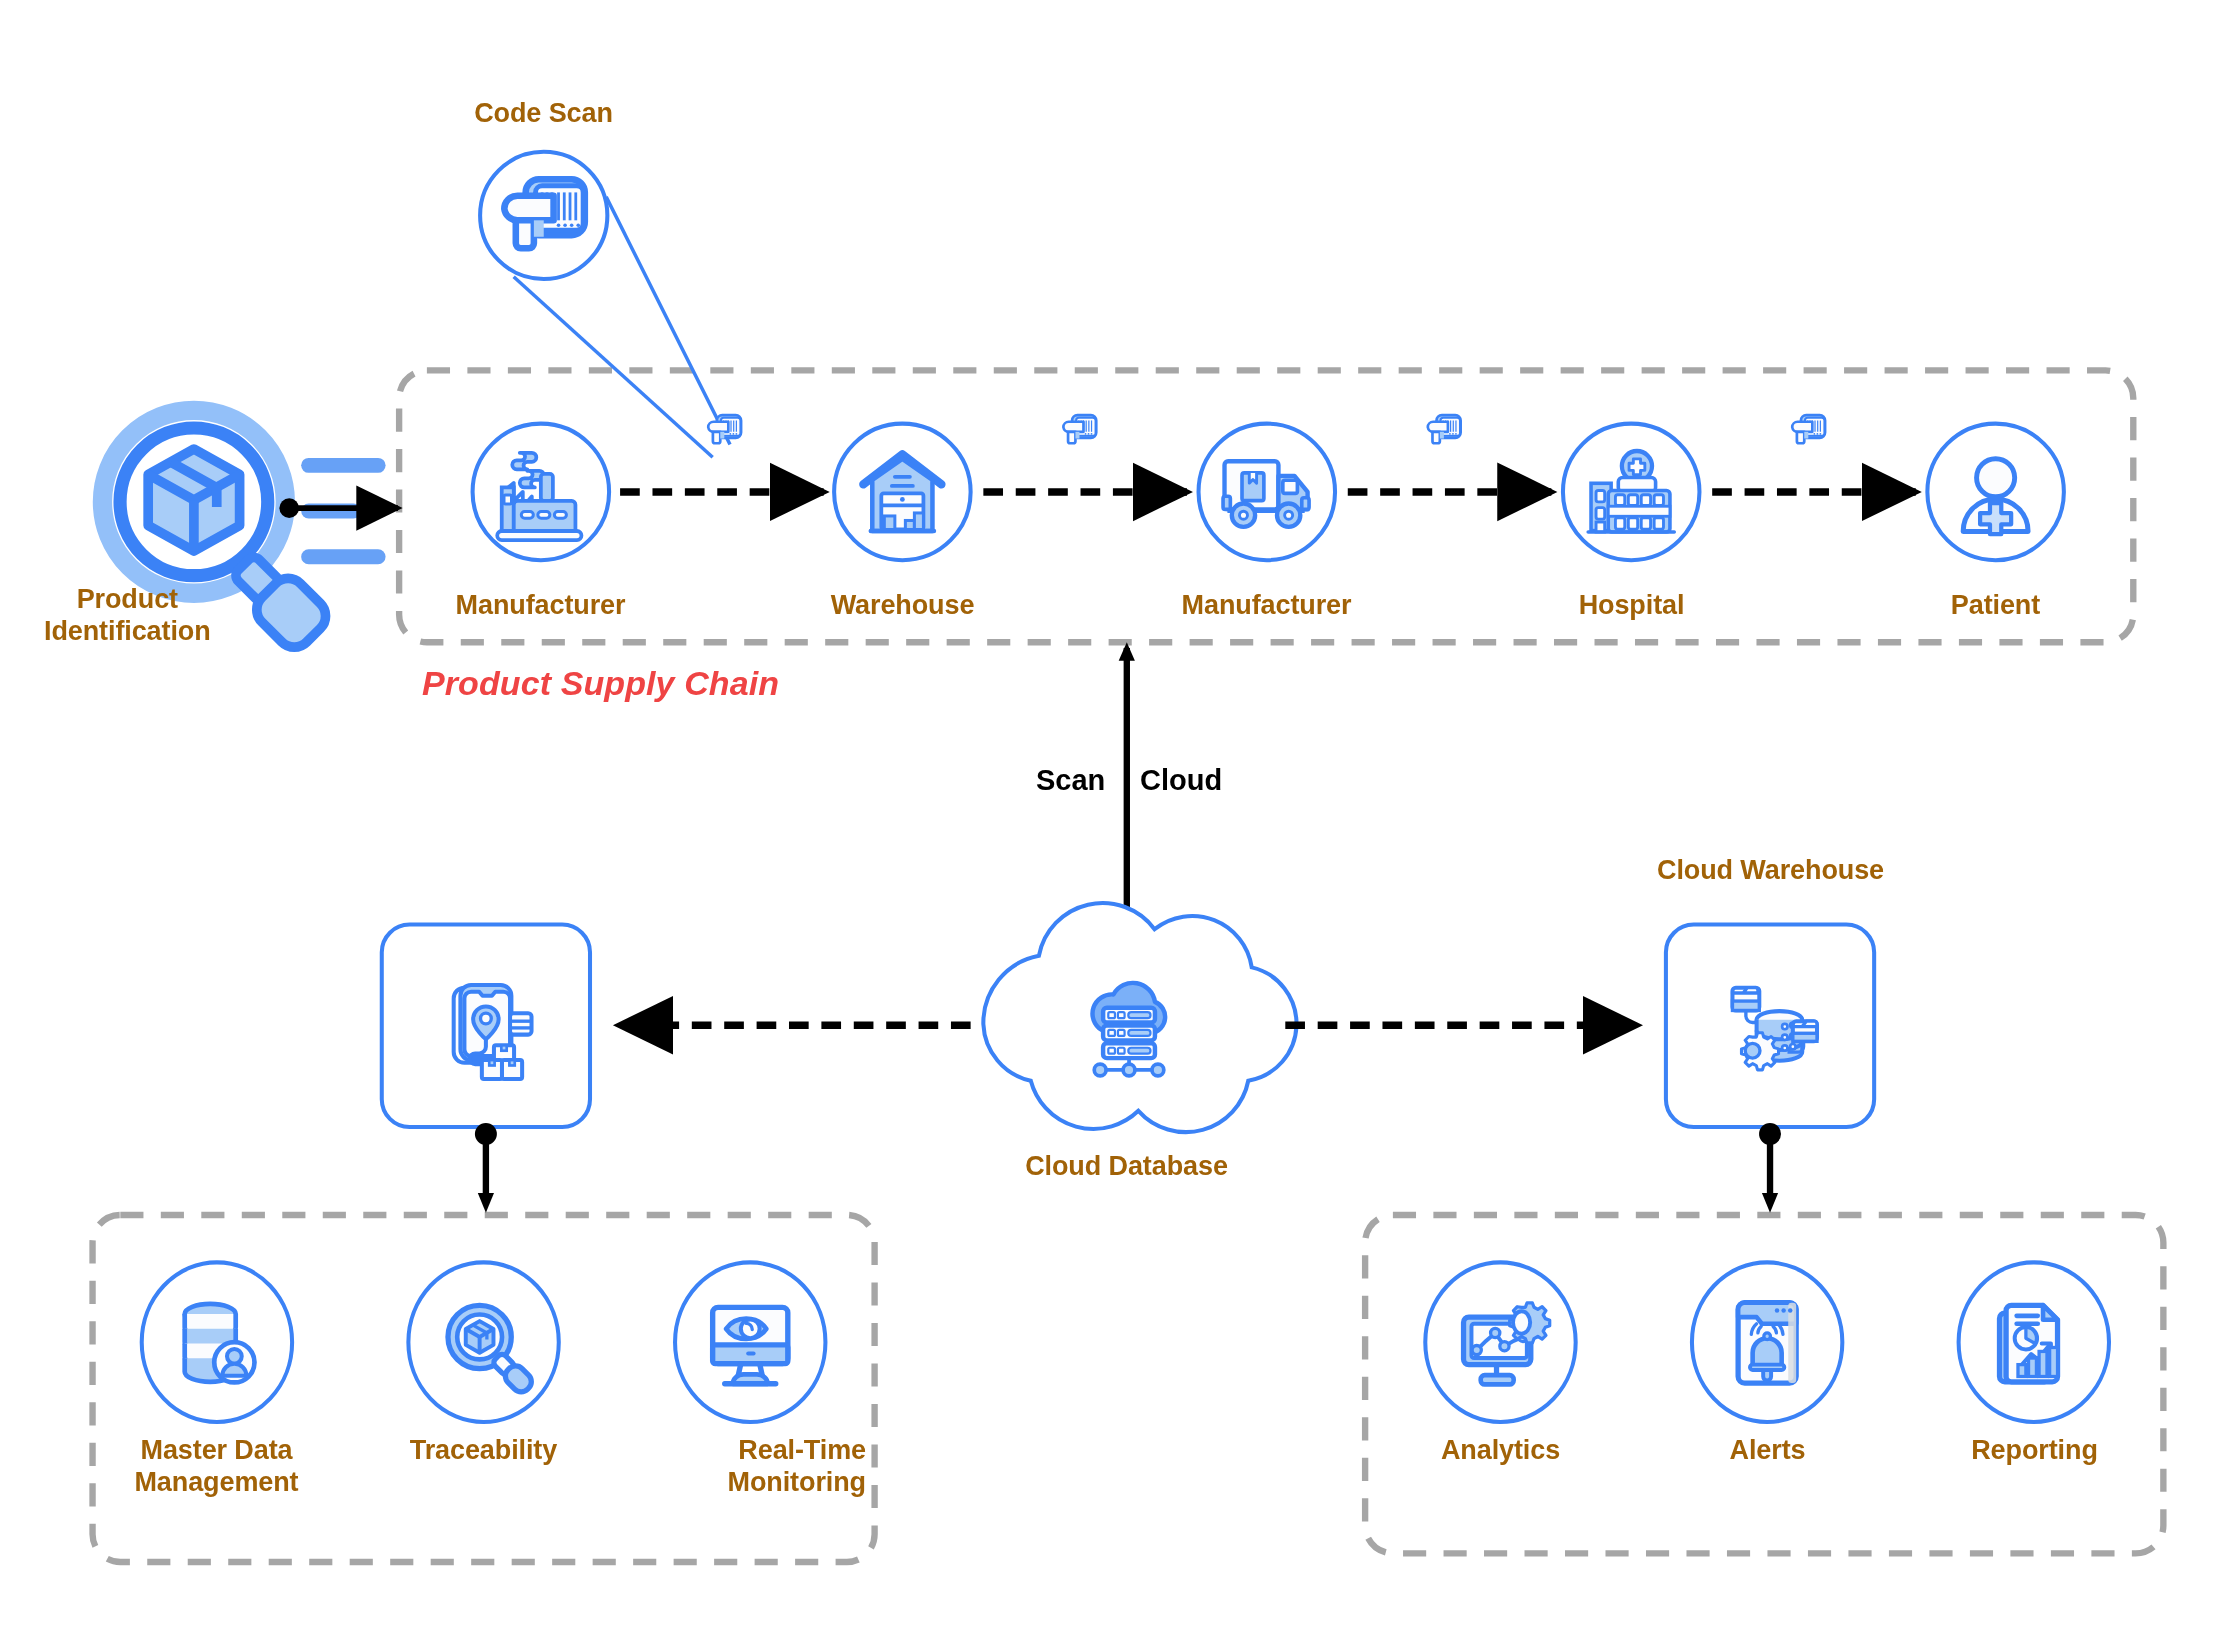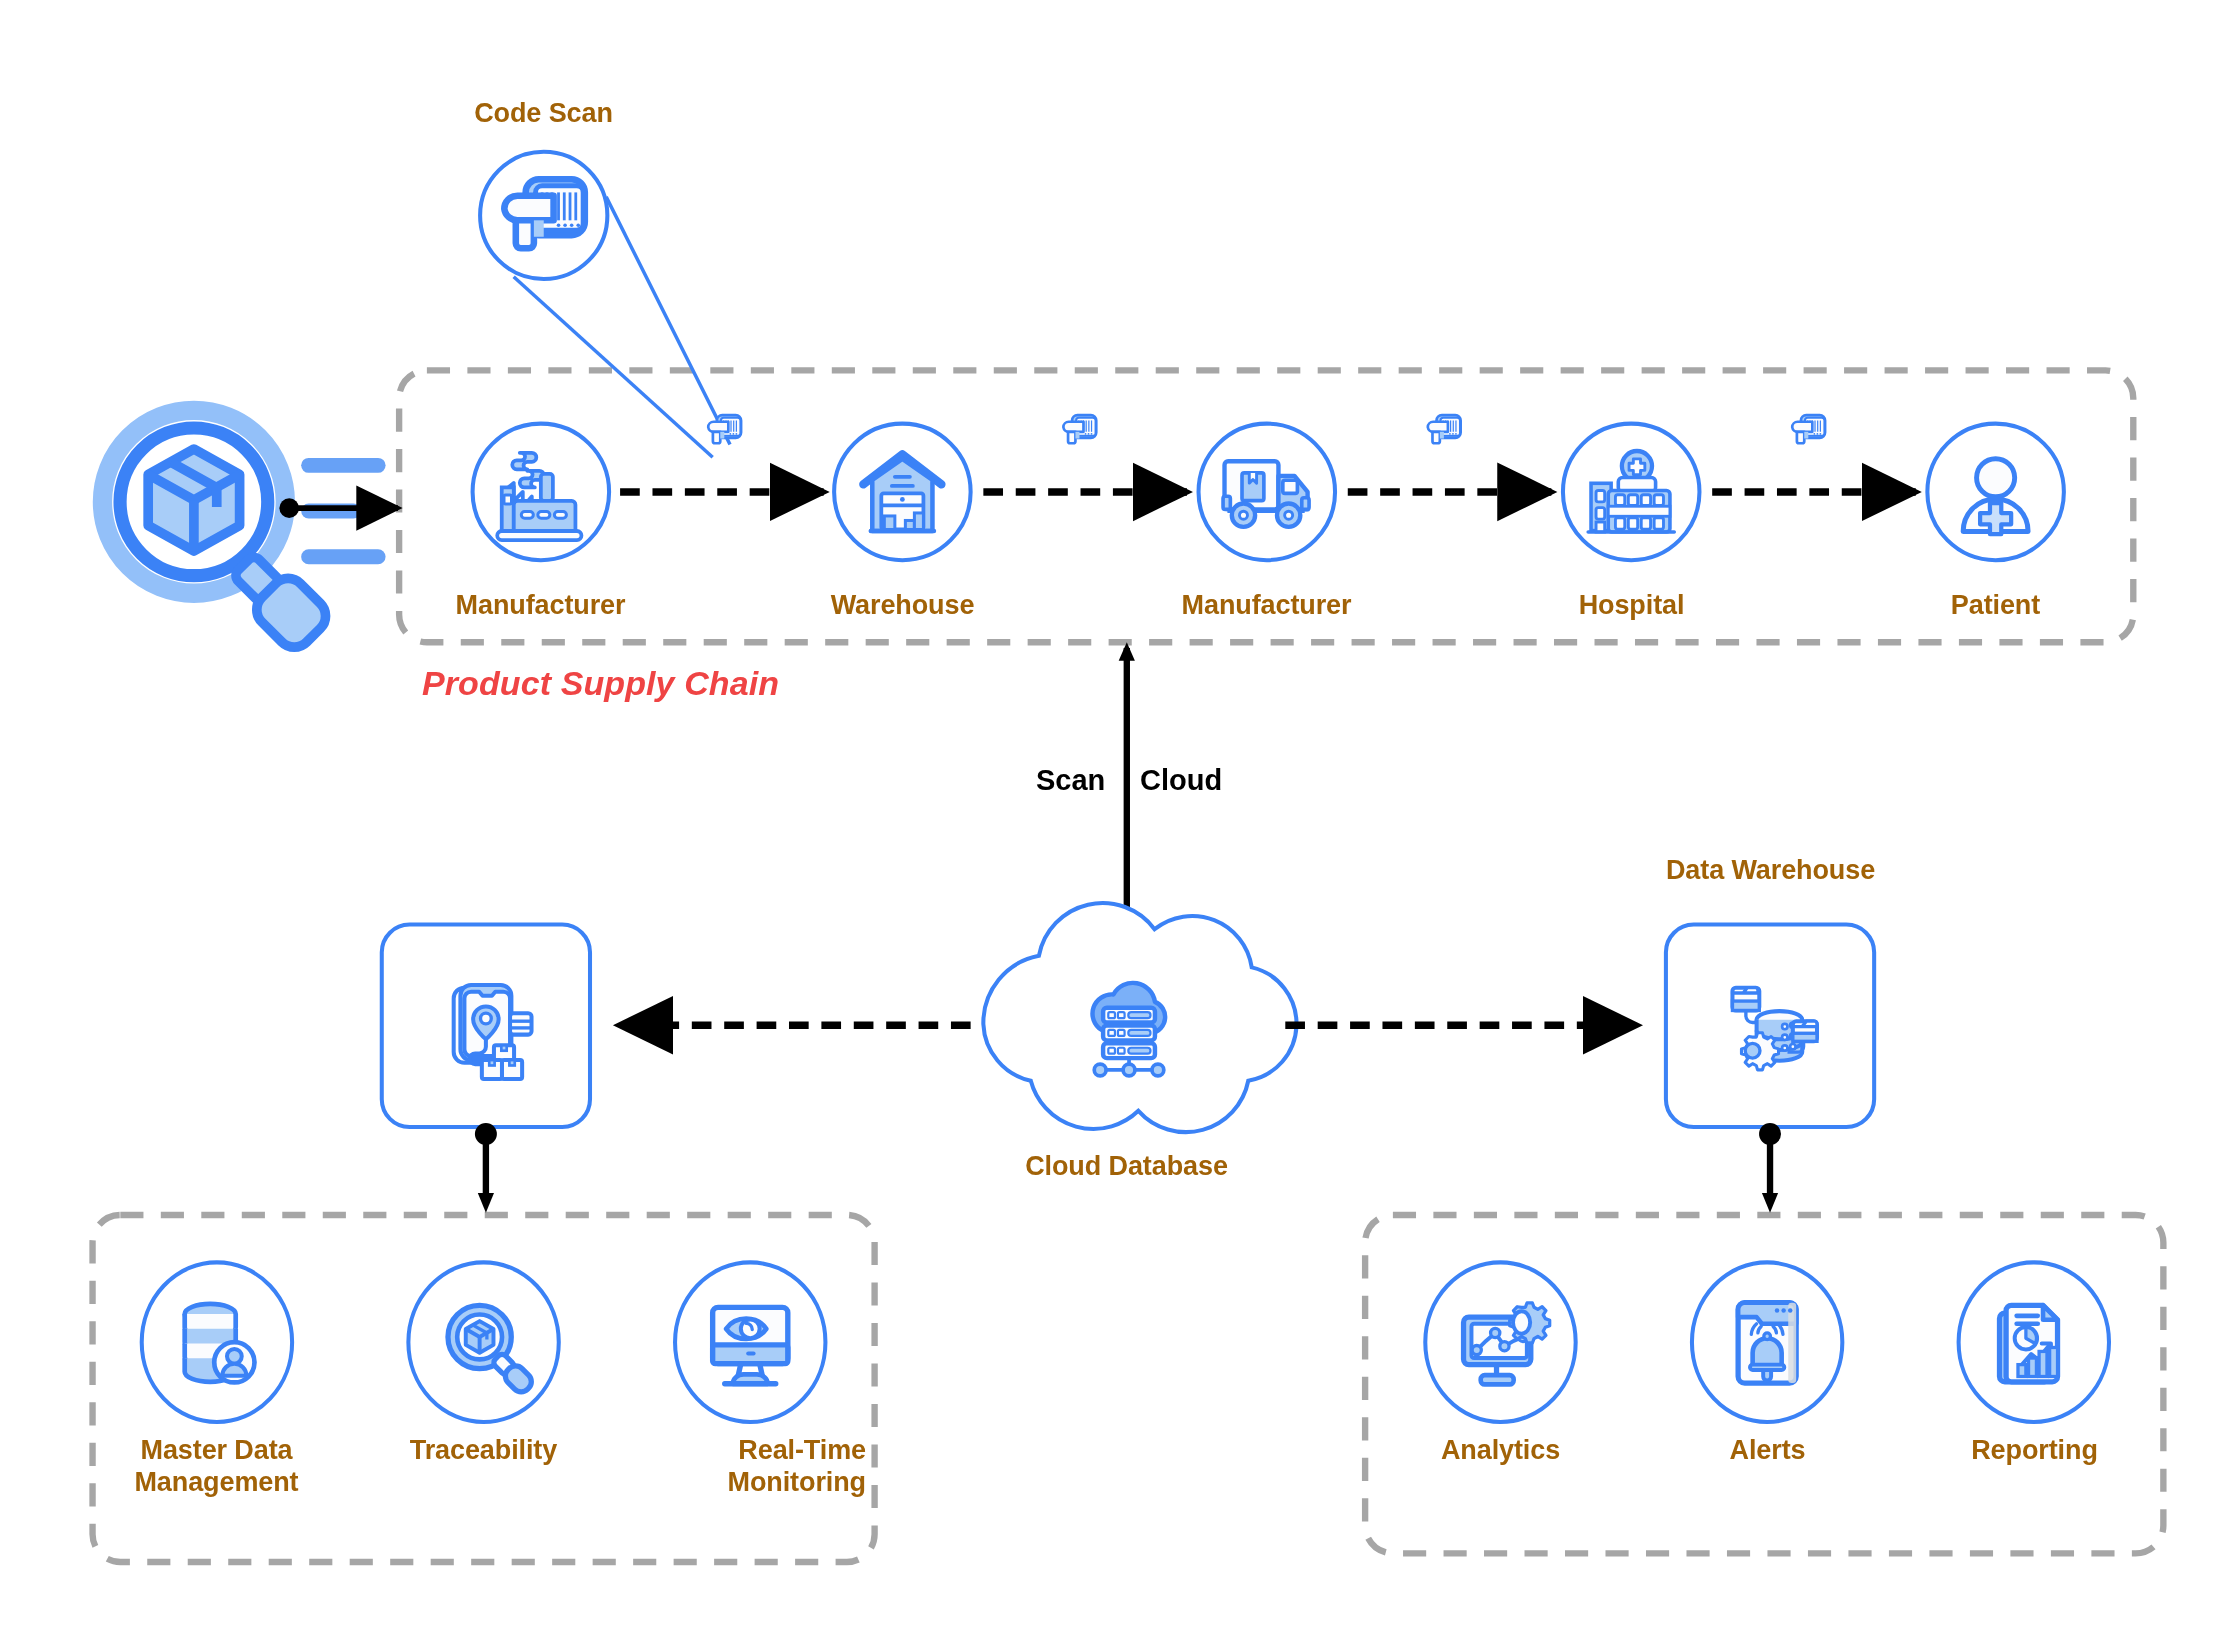--- a/index.html
+++ b/index.html
@@ -516,38 +516,40 @@
       <g fill="#a8cdf8" stroke="#3b82f6" stroke-width="5">
         <rect x="32" y="96" width="12" height="18"></rect>
         <rect x="48" y="86" width="12" height="28"></rect>
         <rect x="64" y="76" width="12" height="38"></rect>
         <rect x="80" y="70" width="12" height="44"></rect>
       </g>
     </g>
   </g>
 </svg>
 
+<div class="node-label" style="left:5.8px;top:584px;width:243px;">Product
+Identification</div>
 
 <div class="node-label" style="left:428px;top:98px;width:231px;">Code Scan</div>
 
 <div class="node-label" style="left:425px;top:590px;width:231px;">Manufacturer</div>
 <div class="node-label" style="left:787px;top:590px;width:231px;">Warehouse</div>
 <div class="node-label" style="left:1151px;top:590px;width:231px;">Manufacturer</div>
 <div class="node-label" style="left:1516px;top:590px;width:231px;">Hospital</div>
 <div class="node-label" style="left:1880px;top:590px;width:231px;">Patient</div>
 
 <div class="supply-chain-tag" style="left:422px;top:664px;">Product Supply Chain</div>
 
 <div class="flow-text" style="left:1036px;top:764px;">Scan</div>
 <div class="flow-text" style="left:1140px;top:764px;">Cloud</div>
 
 <div class="node-label" style="left:1011px;top:1151px;width:231px;">Cloud Database</div>
 
 
-<div class="node-label" style="left:1655px;top:855px;width:231px;">Data Warehouse</div>
+<div class="node-label" style="left:1655px;top:855px;width:231px;">Cloud Warehouse</div>
 
 <div class="node-label small-label" style="left:101px;top:1435px;width:231px;">Master Data
 Management</div>
 <div class="node-label small-label" style="left:368px;top:1435px;width:231px;">Traceability</div>
 <div class="node-label small-label" style="left:635px;top:1435px;width:231px;text-align:right;">Real-Time
 Monitoring</div>
 
 <div class="node-label small-label" style="left:1385px;top:1435px;width:231px;">Analytics</div>
 <div class="node-label small-label" style="left:1652px;top:1435px;width:231px;">Alerts</div>
 <div class="node-label small-label" style="left:1919px;top:1435px;width:231px;">Reporting</div>

